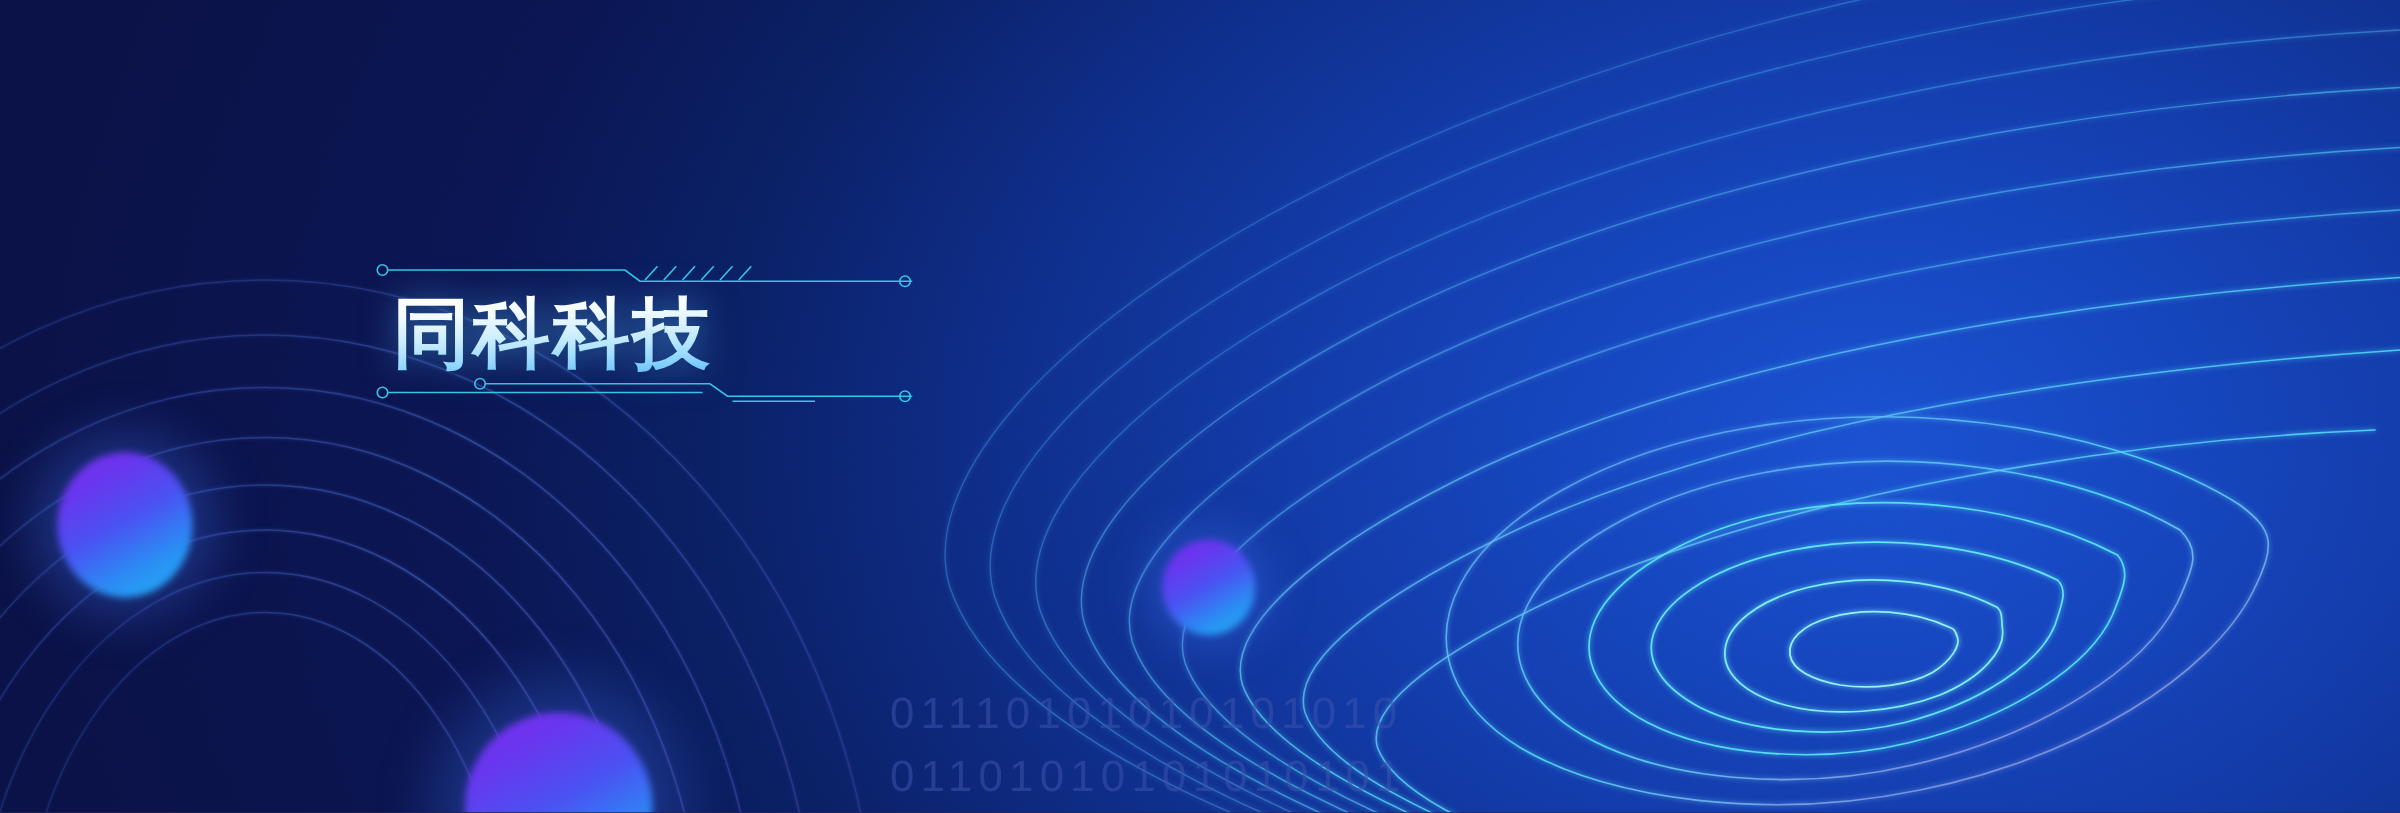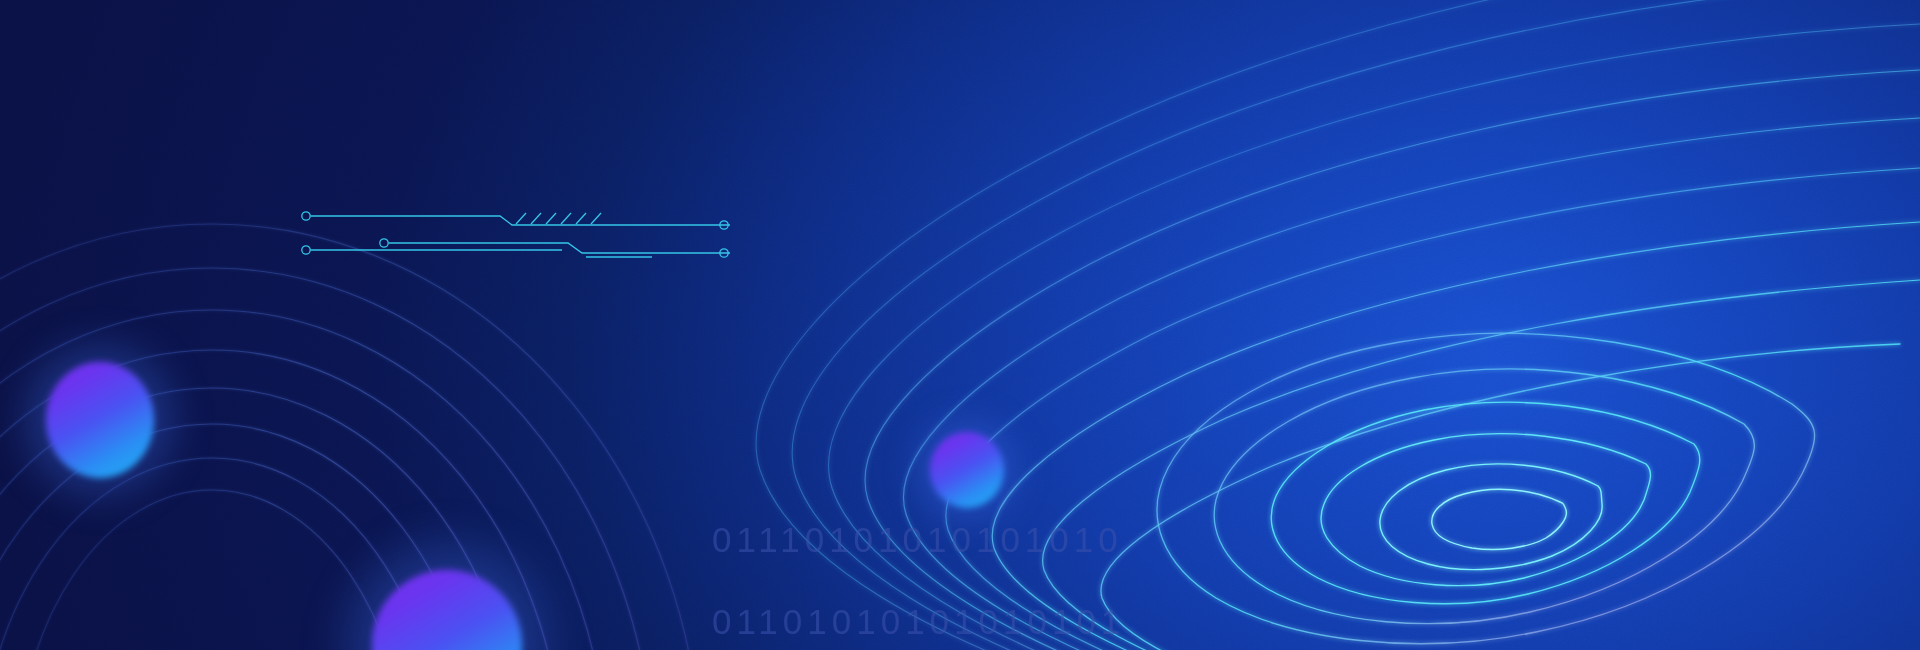--- a/index.html
+++ b/index.html
@@ -50,21 +50,21 @@
   .binary{
     position:absolute;
     color:#3c52ad;
     opacity:.55;
     font-family:"Liberation Sans","DejaVu Sans",sans-serif;
     font-size:35px;
     letter-spacing:5px;
     white-space:nowrap;
     user-select:none;
   }
-  #binary-row-0{ left:712px; top:520px; }
+  #binary-row-0{ left:712px; top:551px; }
   #binary-row-1{ left:712px; top:602px; }
 
   
   .textblock{
     position:absolute;
     left:300px; top:210px;
     width:460px;
   }
 
   
@@ -220,20 +220,21 @@
           <path d="M216,14 L226,3"></path>
           <path d="M231,14 L241,3"></path>
           <path d="M246,14 L256,3"></path>
           <path d="M261,14 L271,3"></path>
           <path d="M276,14 L286,3"></path>
           <path d="M291,14 L301,3"></path>
         </g>
       </g>
     </svg>
 
+    <span class="brand-title">同科科技</span>
 
     <svg class="rule rule-bottom" width="430" height="24" viewBox="0 0 430 24">
       <g stroke="#35c6e8" fill="none" stroke-width="1.3">
         <circle cx="6" cy="14" r="4.2"></circle>
         <path d="M10.5,14 L262,14"></path>
         <circle cx="84" cy="7" r="4.2"></circle>
         <path d="M88.5,7 L268,7 L282,17 L430,17"></path>
         <circle cx="424" cy="17" r="4.2"></circle>
         <path d="M286,21 L352,21"></path>
       </g>

